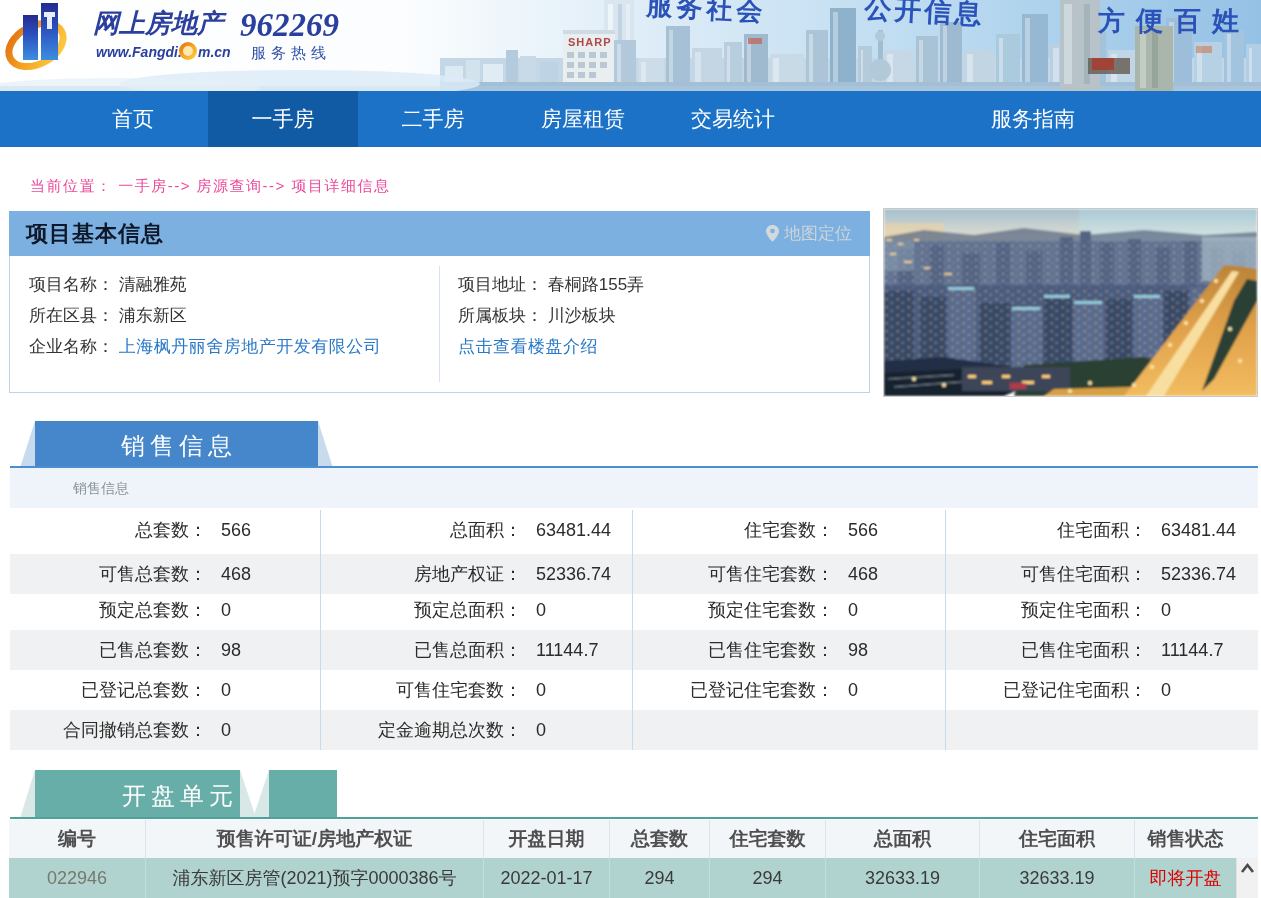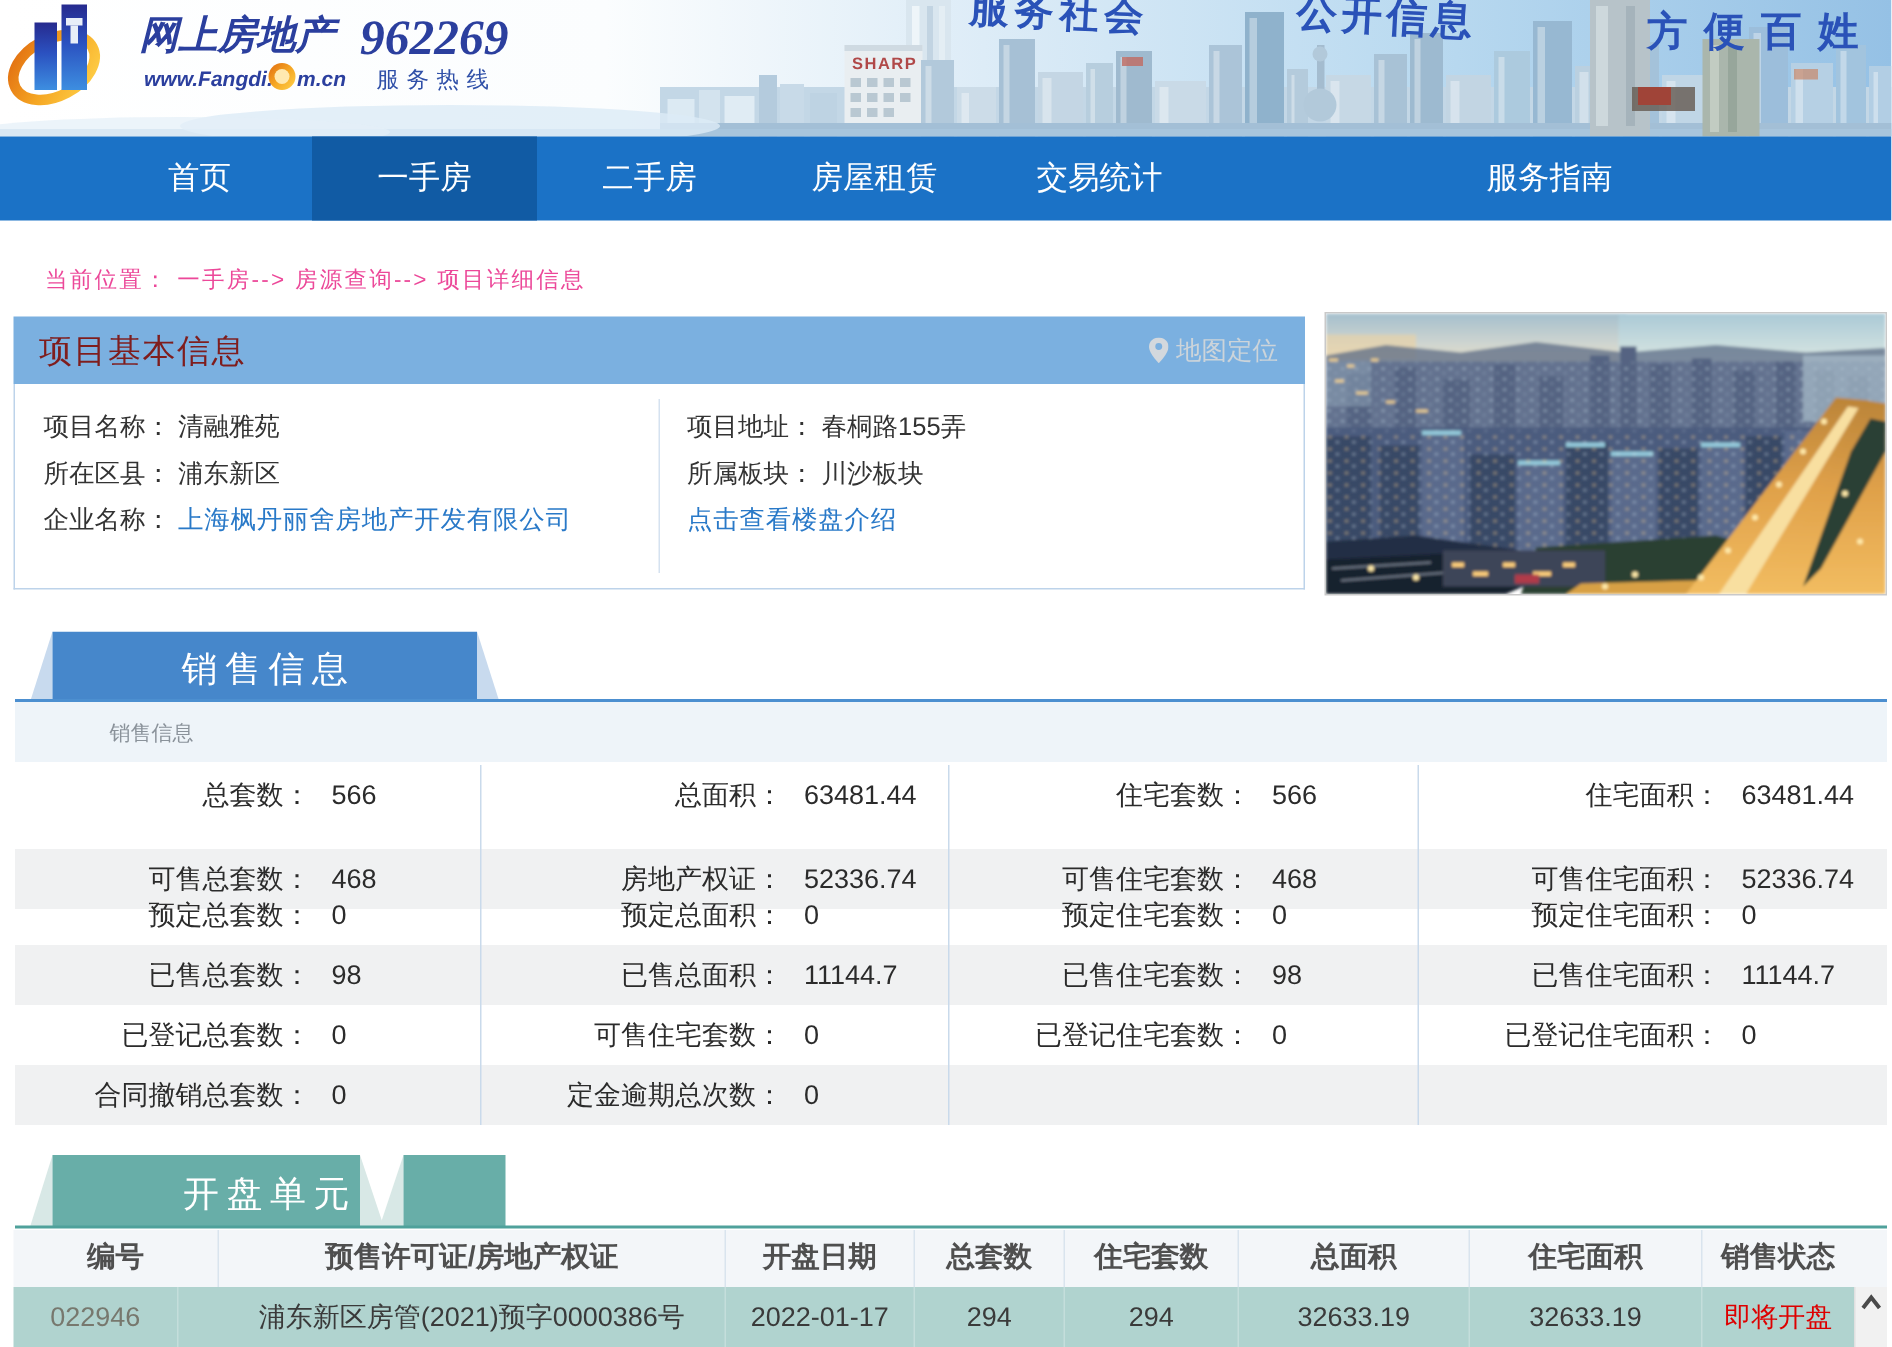--- a/index.html
+++ b/index.html
@@ -14,21 +14,21 @@
 #nav { top:91px; left:0; width:1261px; height:56px; background:#1b72c6; }
 #nav .item { position:absolute; top:0; width:150px; height:56px; line-height:56px; text-align:center; color:#fff; font-size:21px; }
 #nav .active { background:#115ba4; }
 
 
 #crumb { top:177px; left:30px; font-size:15px; color:#ec4899; letter-spacing:1.5px; }
 
 
 #panel { top:211px; left:9px; width:861px; height:182px; }
 #panel .hd { position:absolute; top:0; left:0; width:861px; height:45px; background:#7bb0e0; }
-#panel .hd .t { position:absolute; left:17px; top:0; line-height:45px; color:#7f1d1d; font-size:22px; letter-spacing:1px; }
+#panel .hd .t { position:absolute; left:17px; top:0; line-height:45px; color:#0f172a; font-size:22px; letter-spacing:1px;font-weight:bold; }
 #panel .hd .map { position:absolute; right:18px; top:0; line-height:45px; color:#ccd4da; font-size:17px; }
 #panel .bd { position:absolute; top:45px; left:0; width:861px; height:137px; background:#fff; border:1px solid #bdd3ea; border-top:none; }
 #panel .col1 { position:absolute; left:19px; top:13px; width:400px; }
 #panel .col2 { position:absolute; left:448px; top:13px; width:390px; }
 #panel .bd p { font-size:17px; color:#333; line-height:31px; white-space:nowrap; }
 #panel .vline { position:absolute; left:429px; top:10px; bottom:10px; width:1px; background:#d5e2f0; }
 a.blue { color:#2979c8; text-decoration:none; letter-spacing:0.5px; }
 
 
 #photo { top:208px; left:883px; width:375px; height:189px; border:1px solid #c9c9c9; }
@@ -388,21 +388,21 @@
   <div class="row" style="top:0px;">
     <span class="lab" style="left:4px;">总套数：</span>
       <span class="val" style="left:211px;">566</span>
     <span class="lab" style="left:319px;">总面积：</span>
       <span class="val" style="left:526px;">63481.44</span>
     <span class="lab" style="left:631px;">住宅套数：</span>
       <span class="val" style="left:838px;">566</span>
     <span class="lab" style="left:944px;">住宅面积：</span>
       <span class="val" style="left:1151px;">63481.44</span>
   </div>
-  <div class="row alt" style="top:56px;padding-left:24px;">
+  <div class="row alt" style="top:44px;padding-left:24px;">
     <span class="lab" style="left:4px;">可售总套数：</span>
       <span class="val" style="left:211px;">468</span>
     <span class="lab" style="left:319px;">房地产权证：</span>
       <span class="val" style="left:526px;">52336.74</span>
     <span class="lab" style="left:631px;">可售住宅套数：</span>
       <span class="val" style="left:838px;">468</span>
     <span class="lab" style="left:944px;">可售住宅面积：</span>
       <span class="val" style="left:1151px;">52336.74</span>
   </div>
   <div class="row" style="top:80px;">
@@ -461,21 +461,21 @@
   <div class="c" style="left:0px;width:137px;">编号</div>
   <div class="c" style="left:137px;width:338px;">预售许可证/房地产权证</div>
   <div class="c" style="left:475px;width:126px;">开盘日期</div>
   <div class="c" style="left:601px;width:100px;">总套数</div>
   <div class="c" style="left:701px;width:116px;">住宅套数</div>
   <div class="c" style="left:817px;width:154px;">总面积</div>
   <div class="c" style="left:971px;width:155px;">住宅面积</div>
   <div class="c" style="left:1126px;width:101px;border-right:none;">销售状态</div>
 </div>
 <div id="t2row" class="abs">
-  <div class="c" style="left:0px;width:110px;color:#77786e;">022946</div>
+  <div class="c" style="left:0px;width:137px;color:#77786e;">022946</div>
   <div class="c" style="left:137px;width:338px;">浦东新区房管(2021)预字0000386号</div>
   <div class="c" style="left:475px;width:126px;">2022-01-17</div>
   <div class="c" style="left:601px;width:100px;">294</div>
   <div class="c" style="left:701px;width:116px;">294</div>
   <div class="c" style="left:817px;width:154px;">32633.19</div>
   <div class="c" style="left:971px;width:155px;">32633.19</div>
   <div class="c" style="left:1126px;width:101px;border-right:none;color:#dd0000;">即将开盘</div>
 </div>
 <div id="sbar" class="abs">
   <svg width="22" height="40" viewBox="0 0 22 40">

